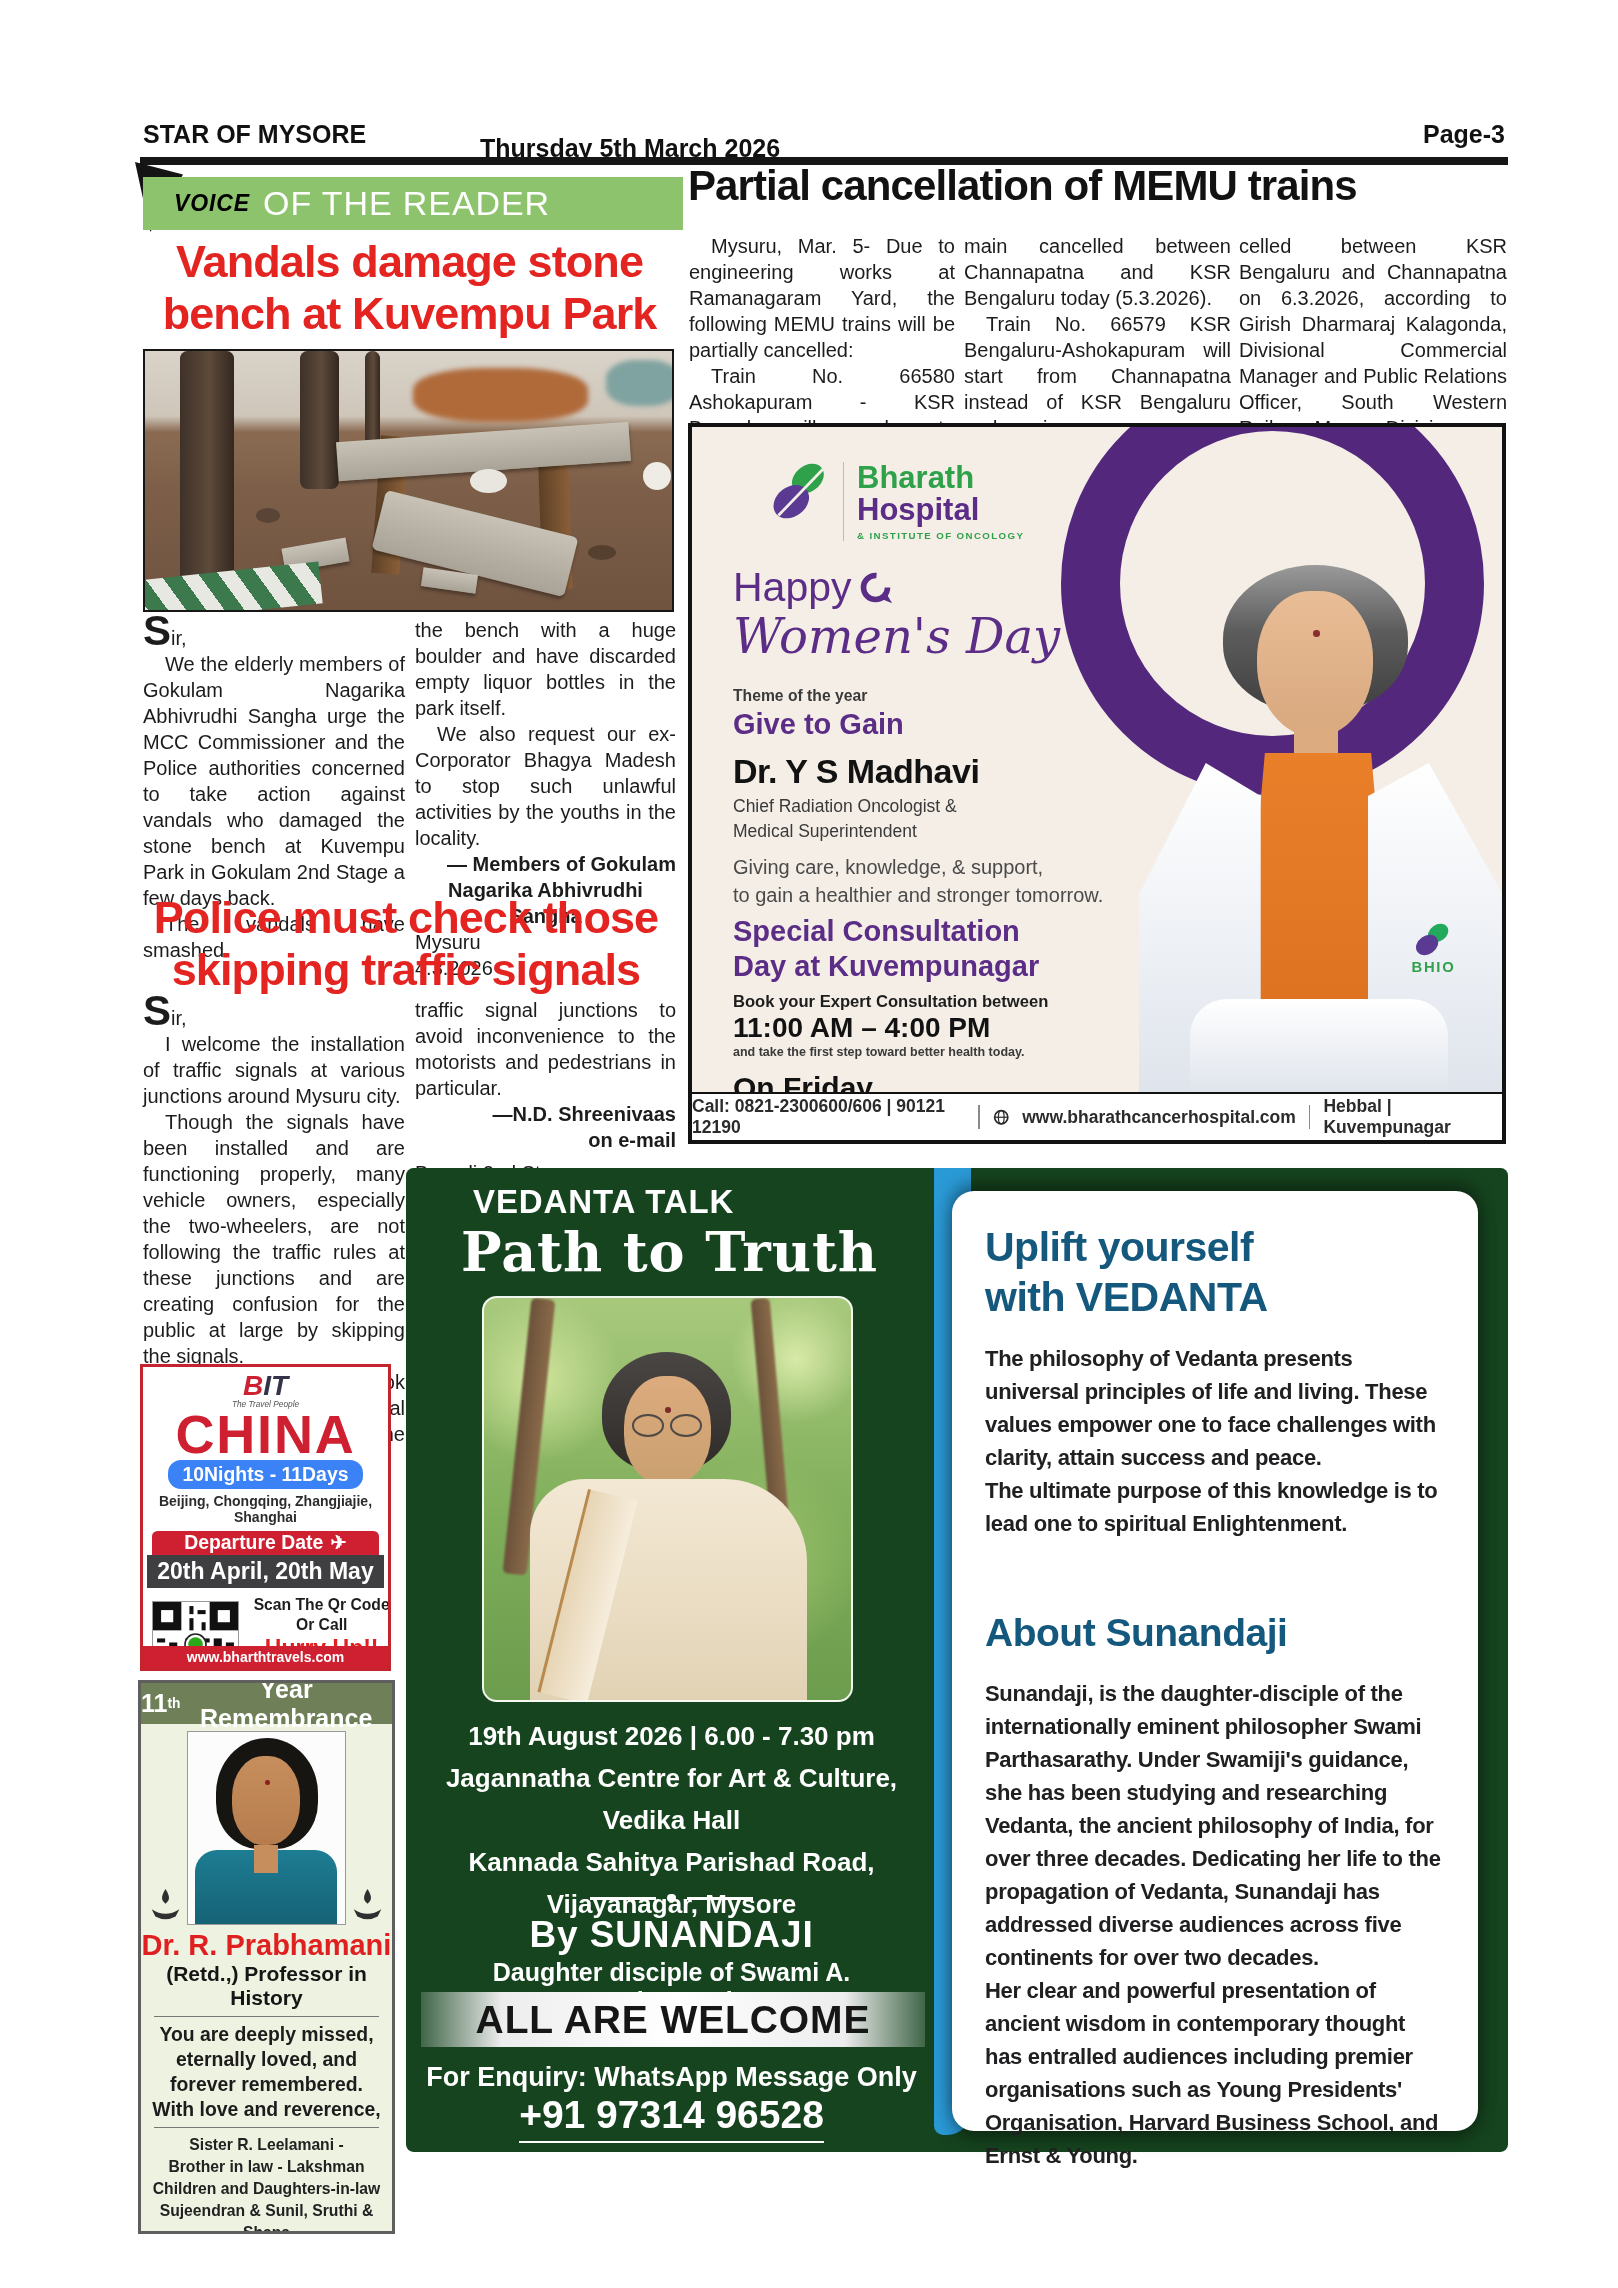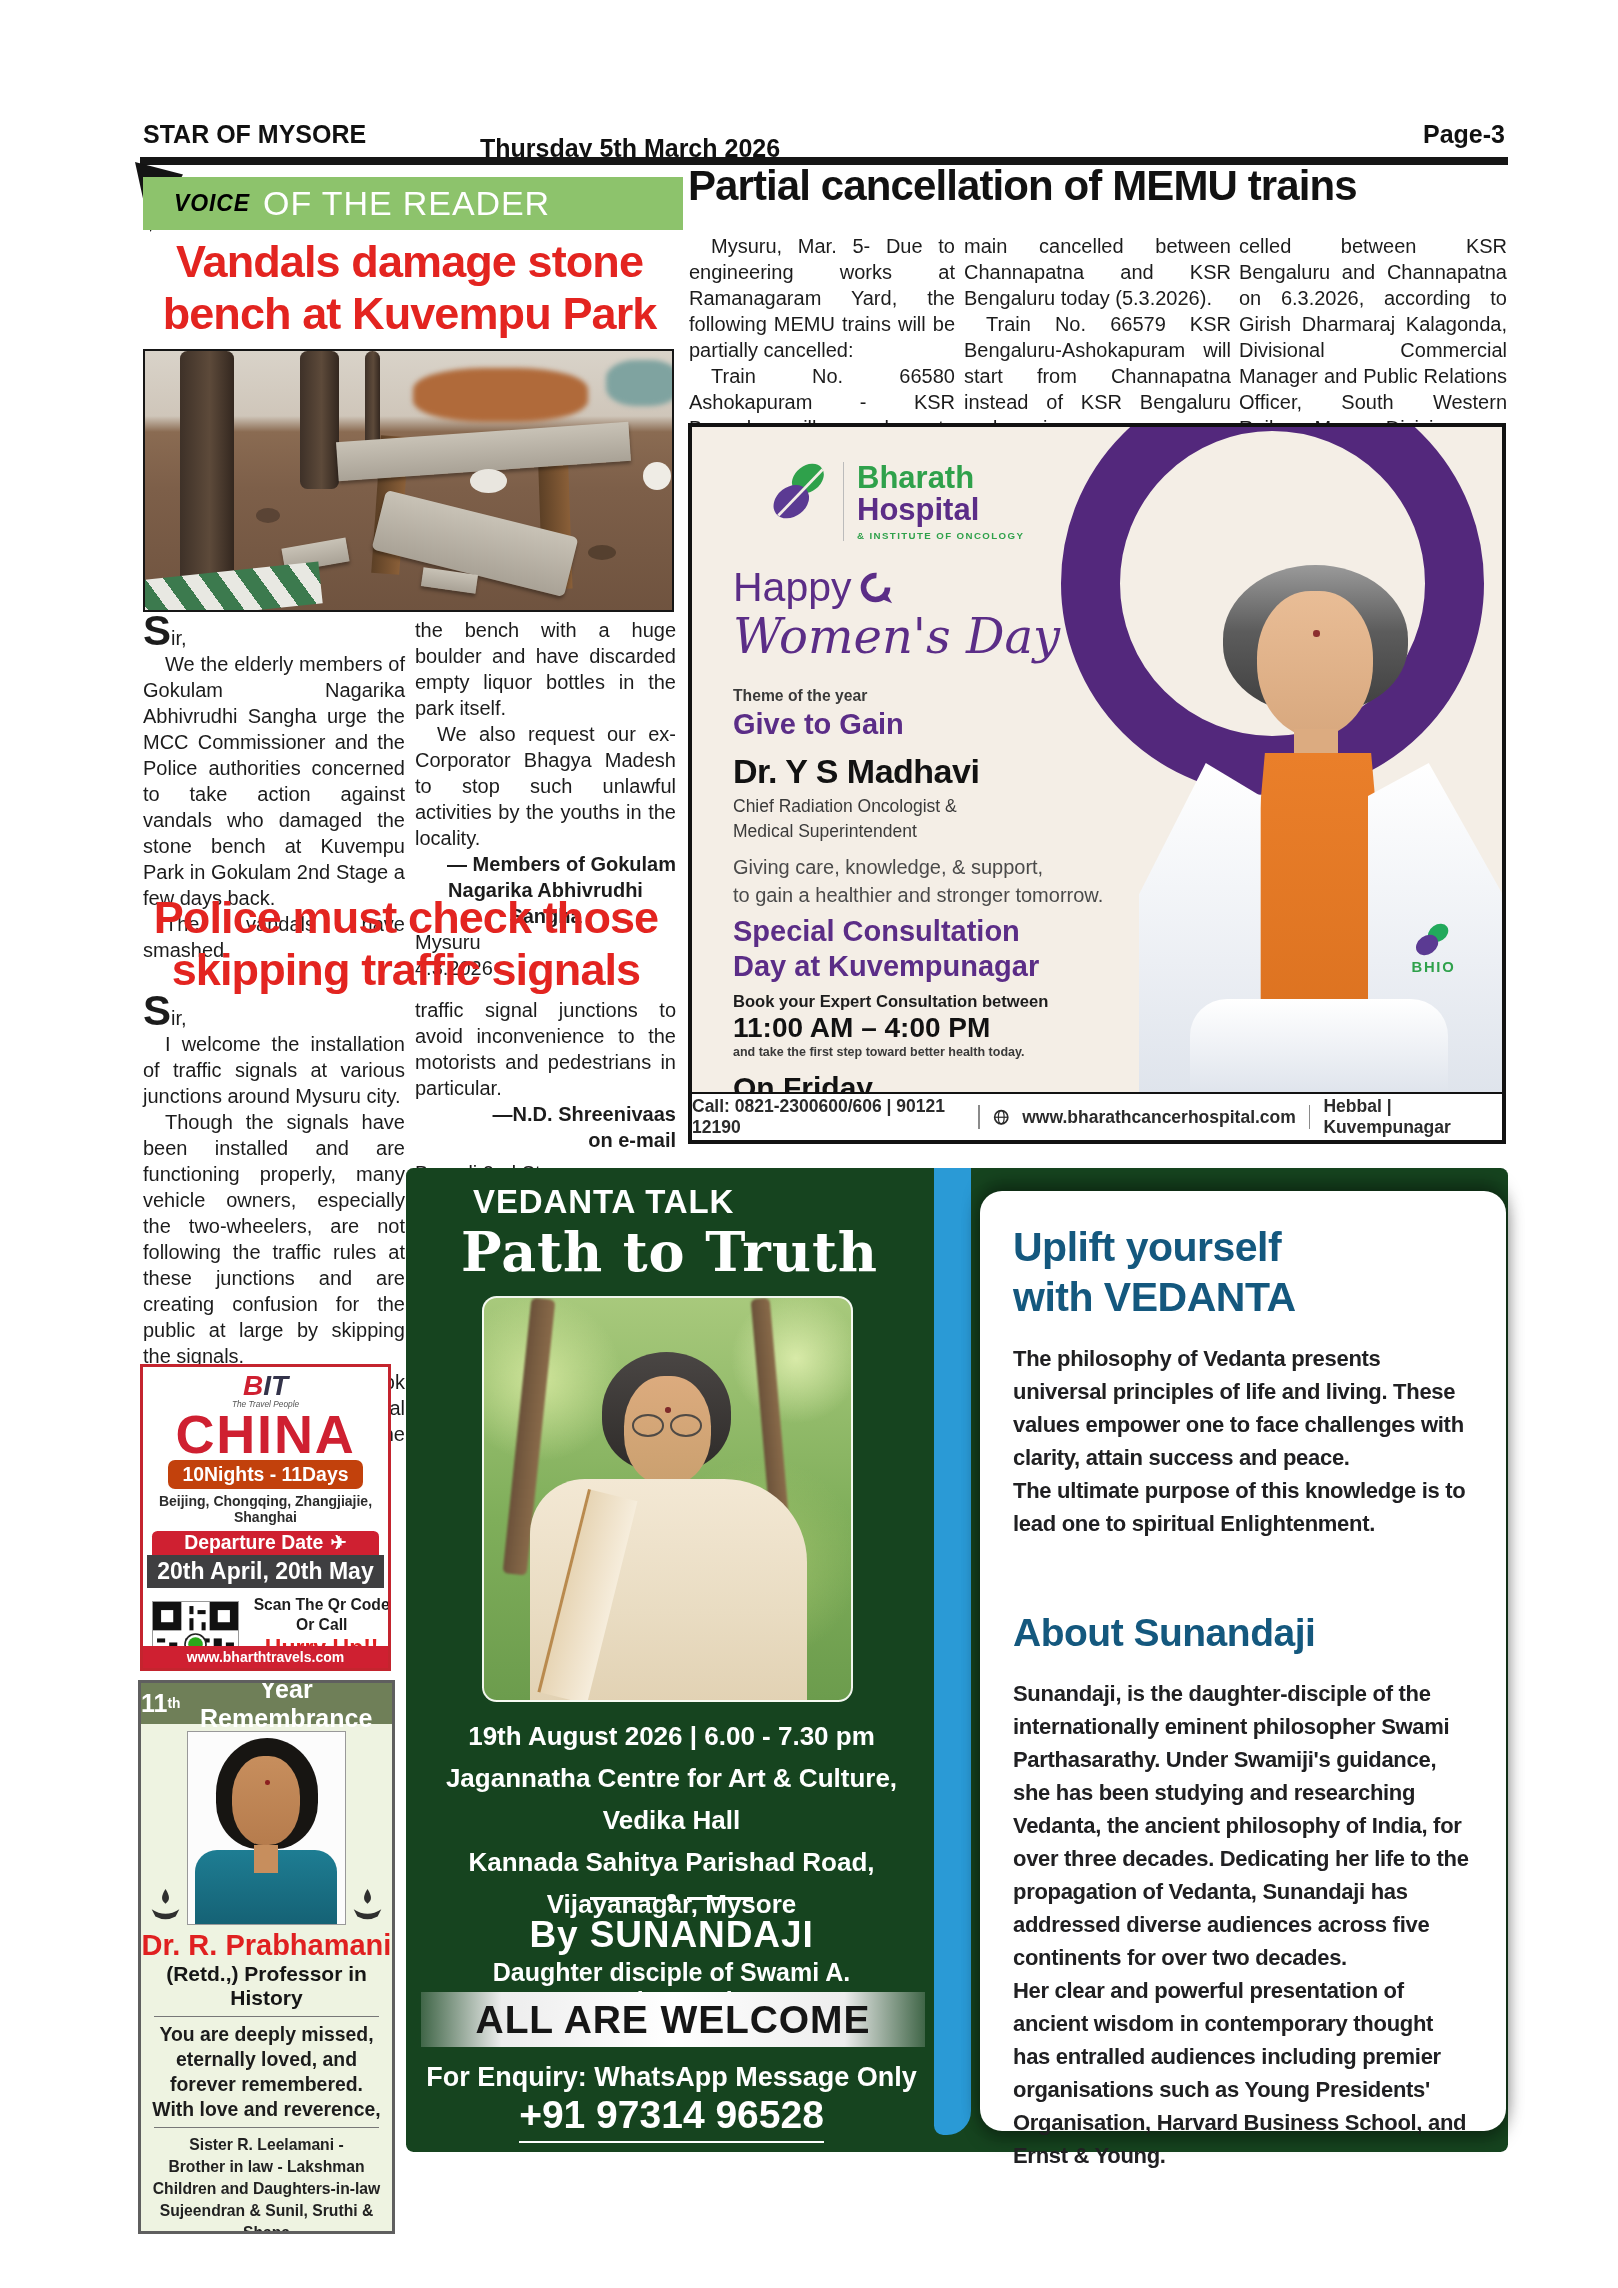--- a/index.html
+++ b/index.html
@@ -69,21 +69,21 @@
                      linear-gradient(180deg,#a8c97c 0,#7fae5a 55%,#6c9c4d 100%);}
   .strunk{position:absolute;background:linear-gradient(90deg,#6b523a,#8a6b4a);filter:blur(0.9px);border-radius:5.5px;}
   
   .card{background:#ffffff;border-radius:22px;box-shadow:0 -7.4px 16.6px rgba(0,0,0,.35),0 7.4px 16.6px rgba(0,0,0,.35);
         padding:31px 33px;box-sizing:border-box;}
   .cblue{color:#14587e;font-weight:bold;font-size:41px;line-height:50px;letter-spacing:-0.5px;}
   .cbody{color:#202022;font-weight:bold;font-size:22px;line-height:33px;letter-spacing:-0.3px;}
   
   .china{border:3.7px solid #c4242e;background:#fff;text-align:center;overflow:hidden;}
   .chinaTitle{color:#cf2031;font-weight:bold;font-size:54px;letter-spacing:1.8px;line-height:50px;}
-  .pill{display:inline-block;background:#c2410c;color:#fff;font-weight:bold;font-size:19.4px;border-radius:7px;padding:2.8px 14.8px;}
+  .pill{display:inline-block;background:#3b82f6;color:#fff;font-weight:bold;font-size:19.4px;border-radius:13px;padding:2.8px 14.8px;}
   .cities{font-size:14px;font-weight:bold;color:#2c2c2c;}
   .depbar{background:#cf2031;color:#fff;font-weight:bold;font-size:19.4px;display:flex;align-items:center;justify-content:center;gap:7.4px;}
   .datebar{background:#3f3f41;color:#fff;font-weight:bold;font-size:23px;display:flex;align-items:center;justify-content:center;}
   .scan{font-size:15.7px;font-weight:bold;color:#1d1d1d;line-height:20px;}
   .hurry{color:#e02020;font-weight:bold;font-size:23px;}
   .bigphone{font-size:27px;font-weight:bold;color:#111;}
   .sitebar{background:#cf2031;color:#fff;font-weight:bold;font-size:14px;display:flex;align-items:center;justify-content:center;}
   
   .rem{background:#eef3e1;border:3.7px solid #5f5f5f;text-align:center;overflow:hidden;}
   .remhdr{background:#6f7f58;color:#fff;font-weight:bold;font-size:25px;display:flex;align-items:center;justify-content:center;}
@@ -392,21 +392,21 @@
   </div>
 
   <div class="abs vby" style="left:413px;top:1914px;width:517px;">By SUNANDAJI</div>
   <div class="abs vbyline" style="left:413px;top:1958px;width:517px;">Daughter disciple of Swami A. Parthasarathy</div>
 
   <div class="abs welc" style="left:421px;top:1992px;width:504px;height:55px;">ALL ARE WELCOME</div>
 
   <div class="abs vbyline" style="left:413px;top:2062px;width:517px;font-size:27px;">For Enquiry: WhatsApp Message Only</div>
   <div class="abs vphone" style="left:413px;top:2093px;width:517px;"><span>+91 97314 96528</span></div>
 
-  <div class="abs card" style="left:952px;top:1191px;width:526px;height:940px;margin-left:28px;">
+  <div class="abs card" style="left:952px;top:1191px;width:526px;height:940px;">
     <div class="cblue">
       <div>Uplift yourself</div>
       <div>with VEDANTA</div>
     </div>
     <div class="cbody" style="margin-top:20px;">The philosophy of Vedanta presents universal principles of life and living. These values empower one to face challenges with clarity, attain success and peace.</div>
     <div class="cbody">The ultimate purpose of this knowledge is to lead one to spiritual Enlightenment.</div>
     <div class="cblue" style="font-size:39px;margin-top:68px;">About Sunandaji</div>
     <div class="cbody" style="margin-top:18.5px;">Sunandaji, is the daughter-disciple of the internationally eminent philosopher Swami Parthasarathy. Under Swamiji's guidance, she has been studying and researching Vedanta, the ancient philosophy of India, for over three decades. Dedicating her life to the propagation of Vedanta, Sunandaji has addressed diverse audiences across five continents for over two decades.</div>
     <div class="cbody">Her clear and powerful presentation of ancient wisdom in contemporary thought has entralled audiences including premier organisations such as Young Presidents' Organisation, Harvard Business School, and Ernst &amp; Young.</div>
   </div>

